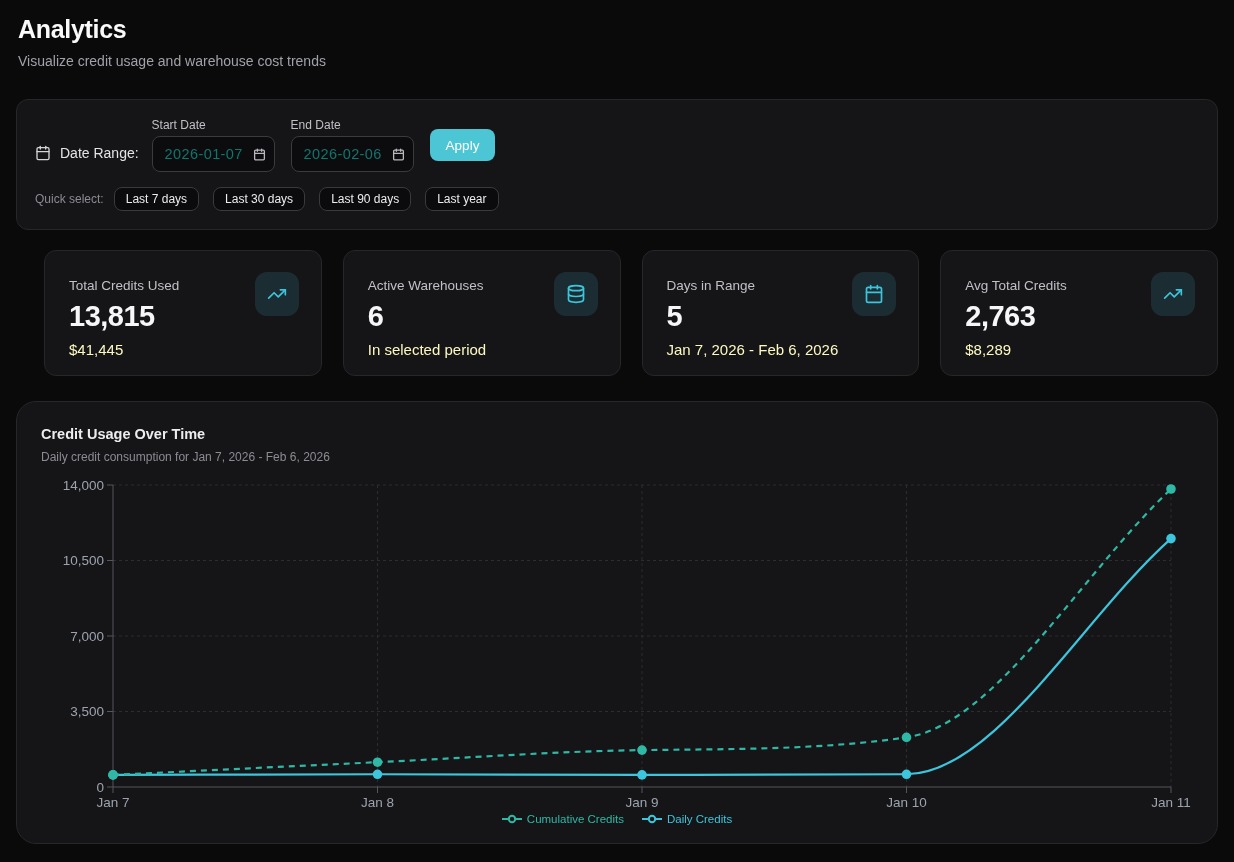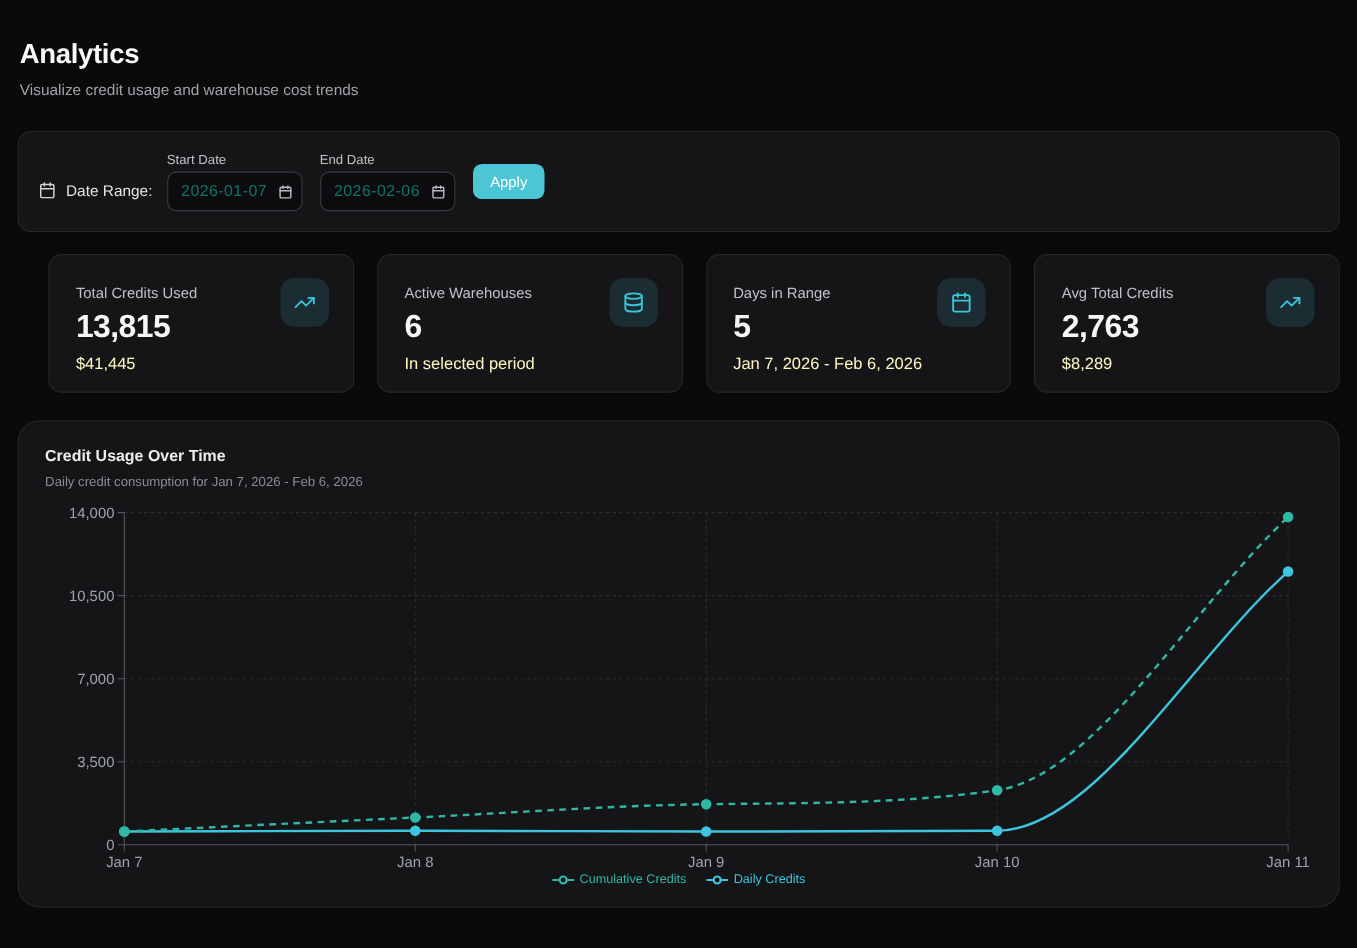--- a/index.html
+++ b/index.html
@@ -2,21 +2,21 @@
 <html><head>
 <meta charset="utf-8">
 <style>
   * { box-sizing: border-box; }
   html, body { margin: 0; padding: 0; }
   body {
     width: 1234px; height: 862px; overflow: hidden;
     background: #0a0a0b; color: #fafafa;
     font-family: "Liberation Sans", sans-serif;
   }
-  .header { padding: 13px 18px 0; margin-top: 20px; }
+  .header { padding: 13px 18px 0; }
   .page-title { margin: 0; font-size: 25px; font-weight: 700; letter-spacing: -0.3px; line-height: 32px; color: #fafafa; }
   .page-subtitle { margin: 8px 0 0; font-size: 14px; color: #a1a1aa; }
 
   .panel { margin: 30px 16px 0; background: #151517; border: 1px solid #26262b; border-radius: 12px; padding: 18px; }
   .filter-row1 { display: flex; align-items: center; }
   .date-range-label { display: flex; align-items: center; gap: 9px; font-size: 14px; font-weight: 500; color: #e4e4e7; margin-top: 16px; margin-right: 13px; }
   .field { display: flex; flex-direction: column; margin-right: 16px; }
   .field-label { font-size: 12px; color: #c0c0c6; margin-bottom: 4px; }
   .date-input-wrap { display: flex; align-items: center; justify-content: space-between; width: 123px; height: 36px; background: #0c0c0e; border: 1px solid #3a3a41; border-radius: 8px; padding: 0 9px 0 12px; }
   .date-input-wrap input { background: transparent; border: none; outline: none; color: #0f766e; font-size: 14.5px; letter-spacing: 0.4px; width: 88px; padding: 0; font-family: inherit; }
@@ -83,20 +83,29 @@
           <svg width="13" height="13" viewBox="0 0 24 24" fill="none" stroke="#b8b8be" stroke-width="2.4" stroke-linecap="round">
               <rect x="3" y="4" width="18" height="18" rx="2"></rect>
               <line x1="16" y1="2" x2="16" y2="6"></line>
               <line x1="8" y1="2" x2="8" y2="6"></line>
               <line x1="3" y1="10" x2="21" y2="10"></line>
             </svg>
         </button>
       </div>
     </div>
     <button class="apply-btn">Apply</button>
+  </div>
+  <div class="filter-row2">
+    <span class="quick-label">Quick select:</span>
+    <div id="quick-pills" style="display:flex; gap:14px;">
+        <button class="pill">Last 7 days</button>
+        <button class="pill">Last 30 days</button>
+        <button class="pill">Last 90 days</button>
+        <button class="pill">Last year</button>
+      </div>
   </div>
 </div>
 
 <div class="stats">
   <div class="card">
     <div class="card-label">Total Credits Used</div>
     <div class="card-value">13,815</div>
     <div class="card-sub">$41,445</div>
     <div class="icon-box">
       <svg width="20" height="20" viewBox="0 0 24 24" fill="none" stroke="#3cc5dc" stroke-width="2" stroke-linecap="round" stroke-linejoin="round">

